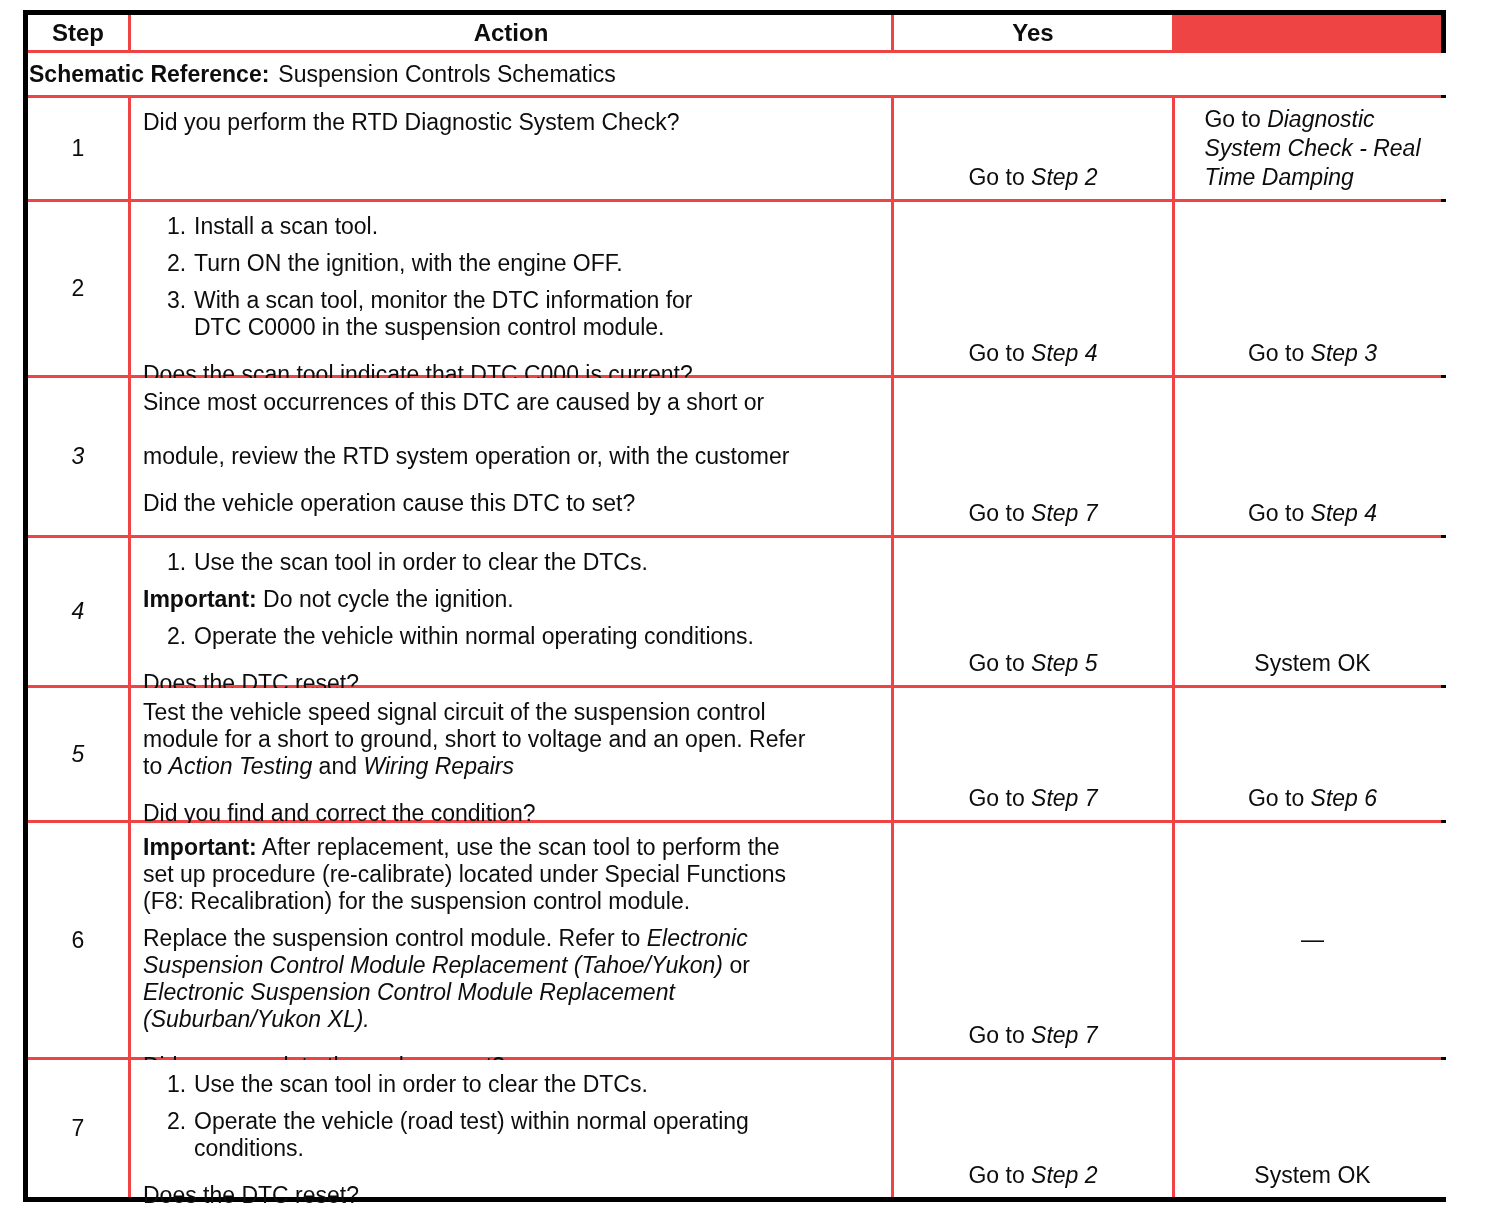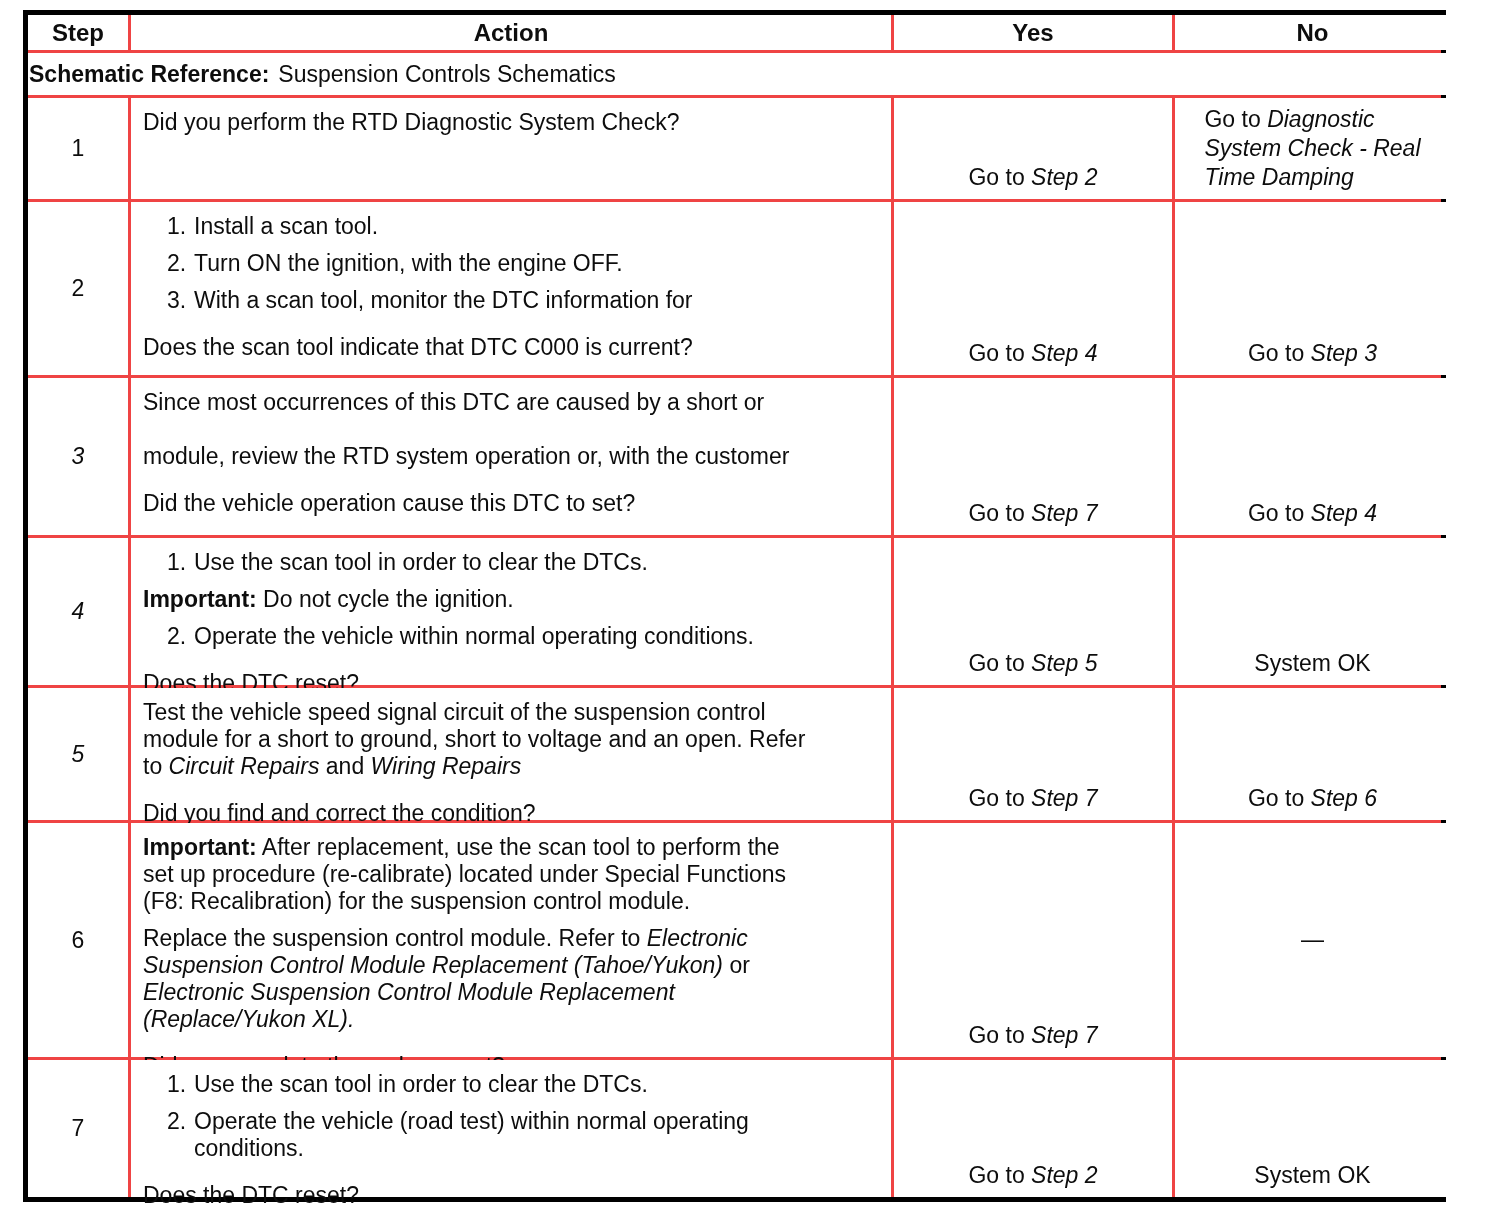--- a/index.html
+++ b/index.html
@@ -83,21 +83,20 @@
   .bd { font-weight: bold; }
 </style>
 </head>
 <body>
 
 <div class="page">
   <div class="diag-table" id="diag-table">
       <div class="cell header-cell">Step</div>
       <div class="cell header-cell">Action</div>
       <div class="cell header-cell">Yes</div>
-      <div class="cell header-cell">No</div>
       <div class="cell schem-cell"><span class="schem-label">Schematic Reference:</span><span class="schem-value">Suspension Controls Schematics</span></div>
       <div class="cell step-cell">1</div>
       <div class="cell action-cell">
         <div class="block block-para"><span class="">Did you perform the RTD Diagnostic System Check?</span></div>
       </div>
       <div class="cell choice-cell">
         <span><span class="">Go to </span><span class="it ">Step 2</span></span>
       </div>
       <div class="cell choice-cell">
         <span><span class="">Go to </span><span class="it ">Diagnostic</span><br><span class="it ">System Check - Real</span><br><span class="it ">Time Damping</span></span>
@@ -107,21 +106,21 @@
         <div class="block block-item">
           <span class="num">1.</span>
           <span class="item-body"><span class="">Install a scan tool.</span></span>
         </div>
         <div class="block block-item">
           <span class="num">2.</span>
           <span class="item-body"><span class="">Turn ON the ignition, with the engine OFF.</span></span>
         </div>
         <div class="block block-item">
           <span class="num">3.</span>
-          <span class="item-body"><span class="">With a scan tool, monitor the DTC information for</span><br></span>
+          <span class="item-body"><span class="">With a scan tool, monitor the DTC information for</span><br><span class="">DTC C0000 in the suspension control module.</span></span>
         </div>
         <div class="block block-question"><span class="">Does the scan tool indicate that DTC C000 is current?</span></div>
       </div>
       <div class="cell choice-cell">
         <span><span class="">Go to </span><span class="it ">Step 4</span></span>
       </div>
       <div class="cell choice-cell">
         <span><span class="">Go to </span><span class="it ">Step 3</span></span>
       </div>
       <div class="cell step-cell it">3</div>
@@ -149,33 +148,33 @@
         <div class="block block-question"><span class="">Does the DTC reset?</span></div>
       </div>
       <div class="cell choice-cell">
         <span><span class="">Go to </span><span class="it ">Step 5</span></span>
       </div>
       <div class="cell choice-cell">
         <span><span class="">System OK</span></span>
       </div>
       <div class="cell step-cell it">5</div>
       <div class="cell action-cell">
-        <div class="block block-para"><span class="">Test the vehicle speed signal circuit of the suspension control</span><br><span class="">module for a short to ground, short to voltage and an open. Refer</span><br><span class="">to </span><span class="it ">Circuit Repairs</span><span class=""> and </span><span class="it ">Wiring Repairs</span></div>
+        <div class="block block-para"><span class="">Test the vehicle speed signal circuit of the suspension control</span><br><span class="">module for a short to ground, short to voltage and an open. Refer</span><br><span class="">to </span><span class="it ">Action Testing</span><span class=""> and </span><span class="it ">Wiring Repairs</span></div>
         <div class="block block-question"><span class="">Did you find and correct the condition?</span></div>
       </div>
       <div class="cell choice-cell">
         <span><span class="">Go to </span><span class="it ">Step 7</span></span>
       </div>
       <div class="cell choice-cell">
         <span><span class="">Go to </span><span class="it ">Step 6</span></span>
       </div>
       <div class="cell step-cell">6</div>
       <div class="cell action-cell">
         <div class="block block-para"><span class="bd">Important:</span><span class=""> After replacement, use the scan tool to perform the</span><br><span class="">set up procedure (re-calibrate) located under Special Functions</span><br><span class="">(F8: Recalibration) for the suspension control module.</span></div>
-        <div class="block block-para"><span class="">Replace the suspension control module. Refer to </span><span class="it ">Electronic</span><br><span class="it ">Suspension Control Module Replacement (Tahoe/Yukon)</span><span class=""> or</span><br><span class="it ">Electronic Suspension Control Module Replacement</span><br><span class="it ">(Replace/Yukon XL).</span></div>
+        <div class="block block-para"><span class="">Replace the suspension control module. Refer to </span><span class="it ">Electronic</span><br><span class="it ">Suspension Control Module Replacement (Tahoe/Yukon)</span><span class=""> or</span><br><span class="it ">Electronic Suspension Control Module Replacement</span><br><span class="it ">(Suburban/Yukon XL).</span></div>
         <div class="block block-question"><span class="">Did you complete the replacement?</span></div>
       </div>
       <div class="cell choice-cell">
         <span><span class="">Go to </span><span class="it ">Step 7</span></span>
       </div>
       <div class="cell choice-cell center">
         <span><span class="">—</span></span>
       </div>
       <div class="cell step-cell">7</div>
       <div class="cell action-cell">

